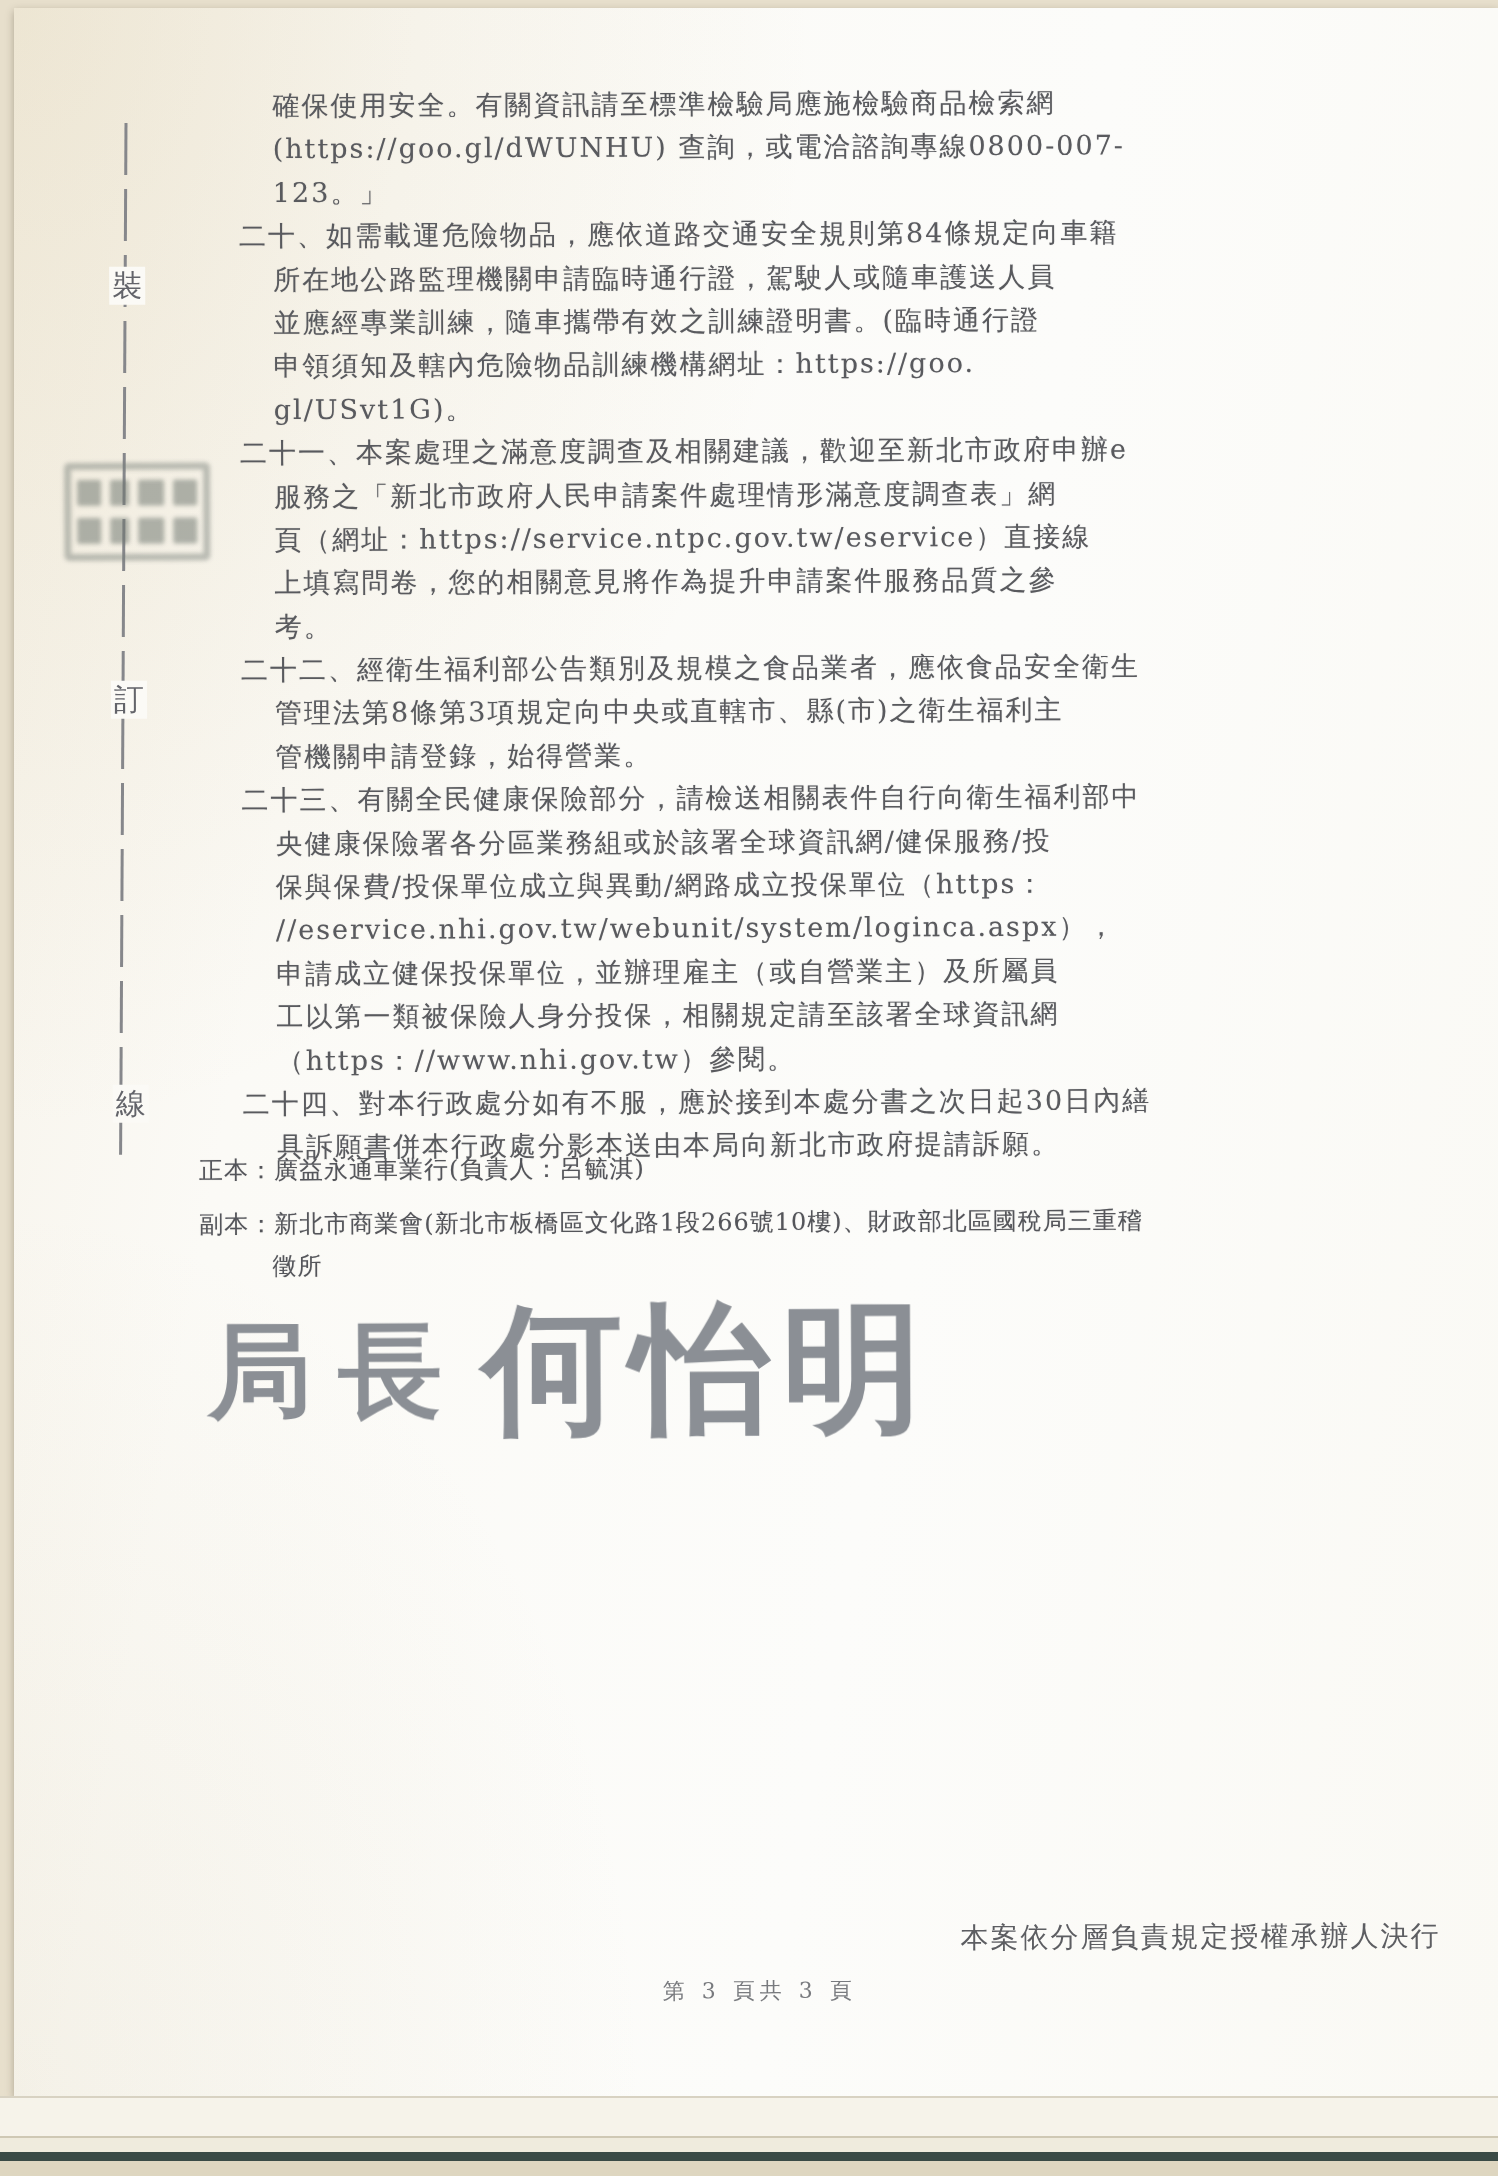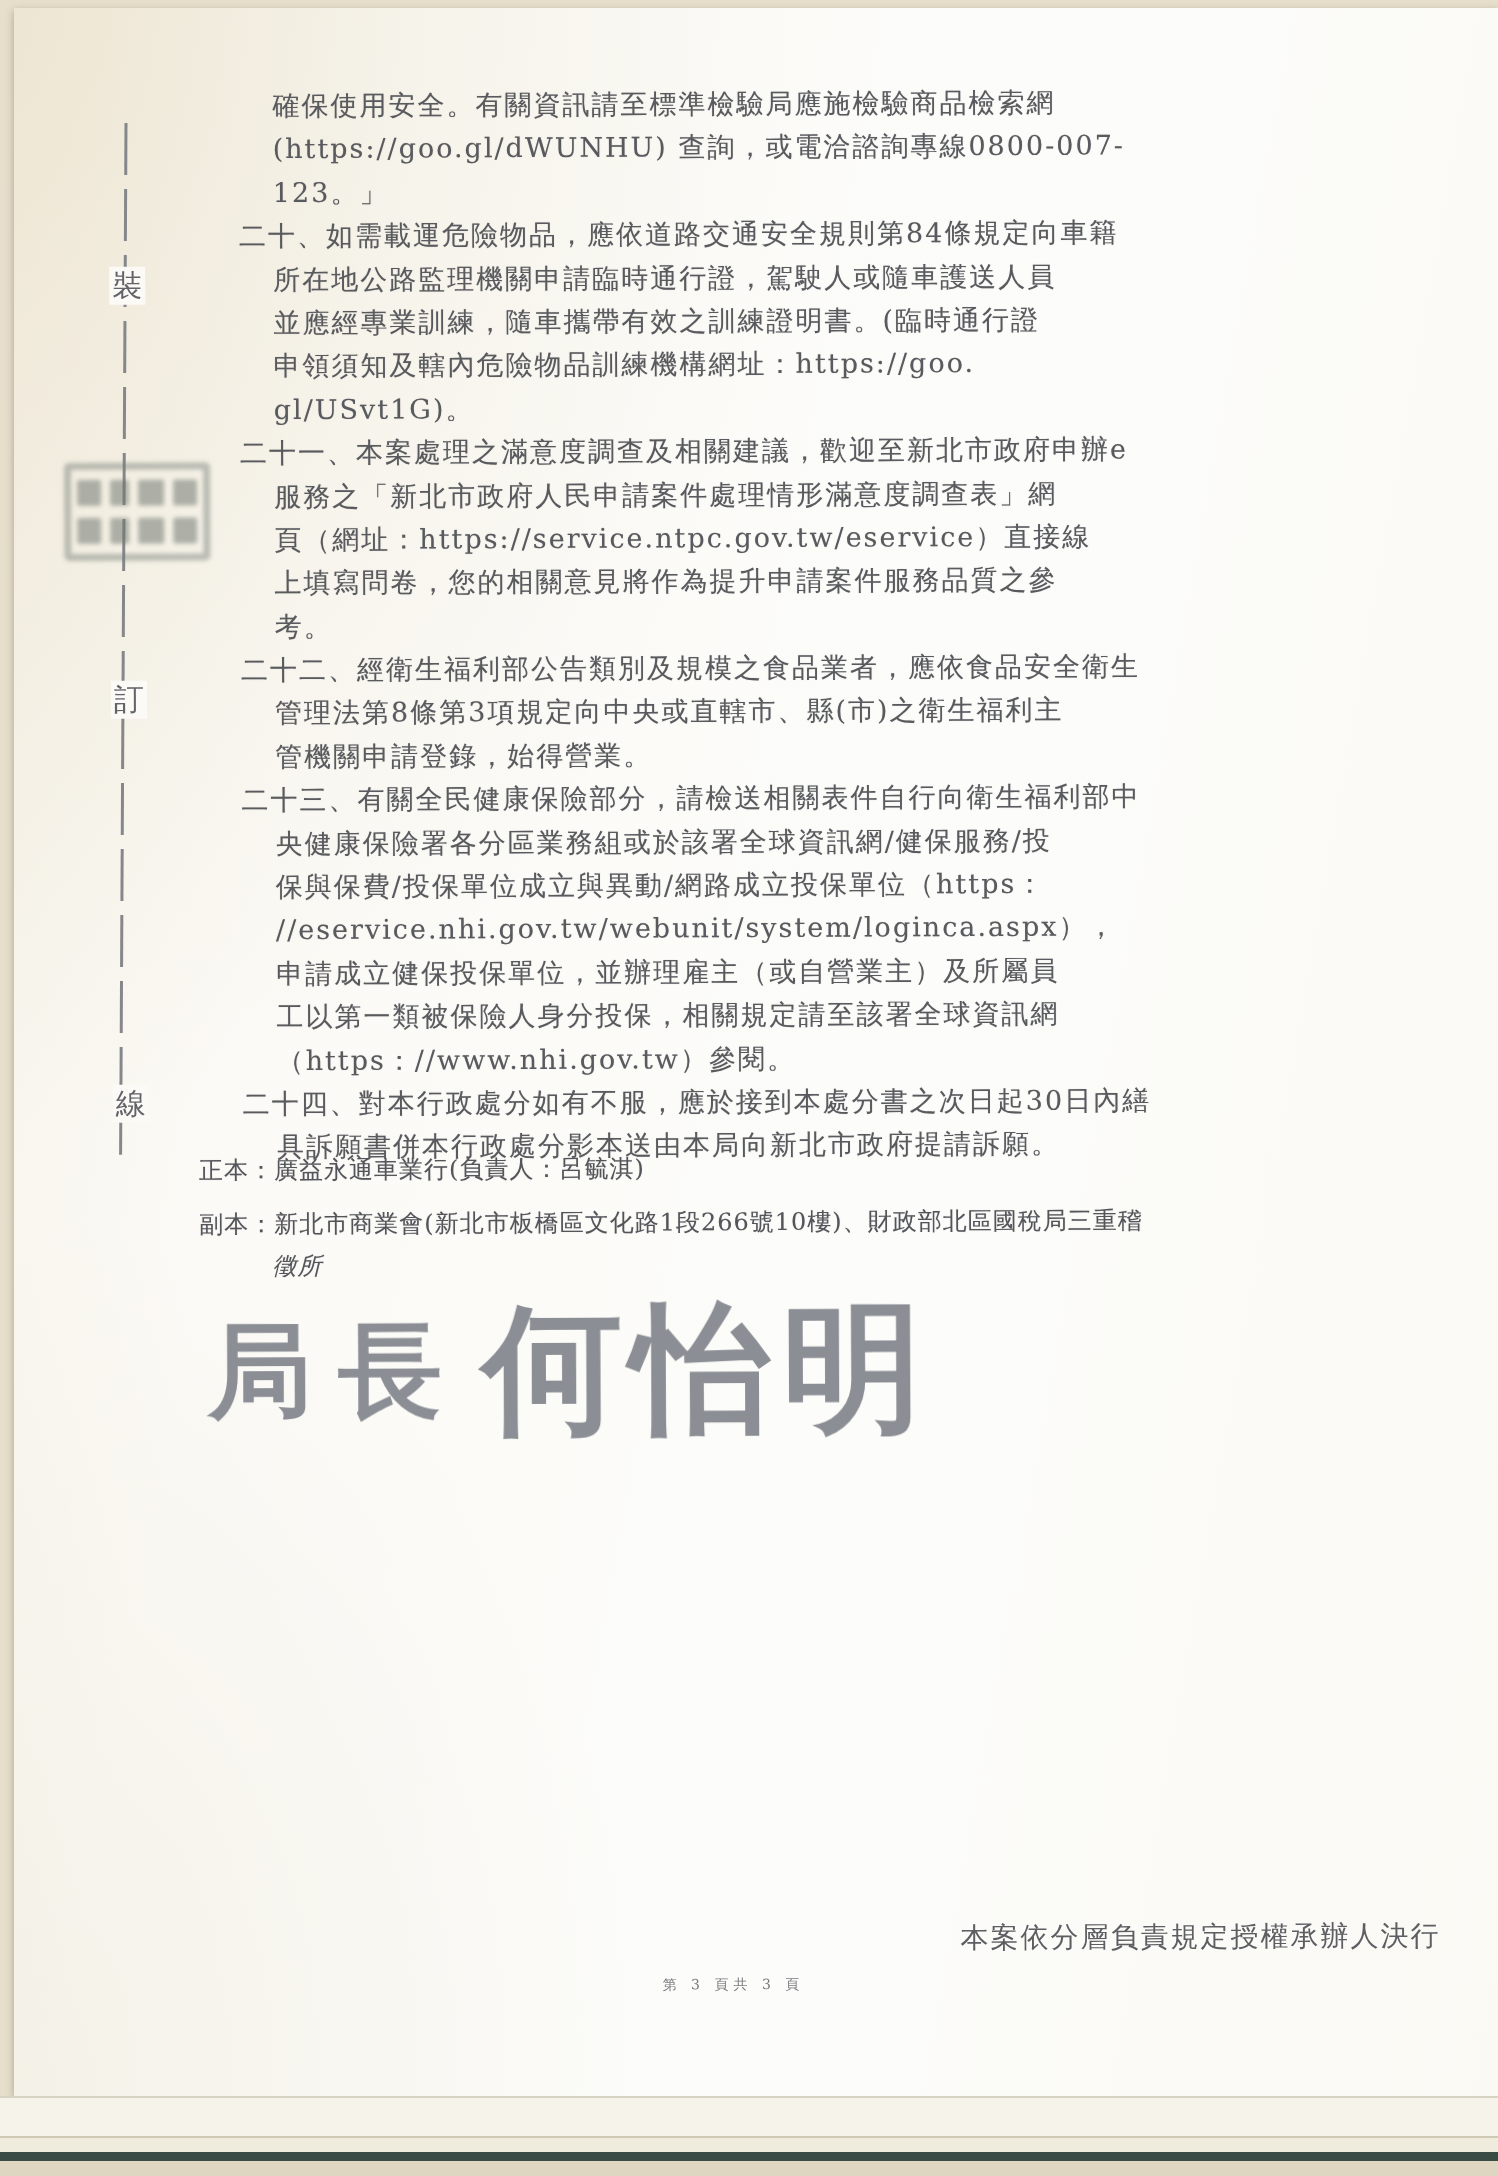--- a/index.html
+++ b/index.html
@@ -53,37 +53,37 @@
   .indent-0{margin-left:224px;}
   .indent-1{margin-left:258px;}
 
   
   .recipient-line{
     position:absolute;font-size:24px;color:#54555a;letter-spacing:1px;
     white-space:pre;text-shadow:0 0 1px rgba(90,90,95,0.3);
   }
   .r0{left:180px;top:1144px;}
   .r1{left:180px;top:1198px;}
-  .r2{left:253px;top:1240px;font-style:italic;}
+  .r2{left:253px;top:1240px;}
 
   
   .signature{
     position:absolute;left:188px;top:1268px;display:flex;align-items:center;
     color:#8b8f95;font-weight:bold;filter:blur(0.6px);
   }
   .sig-title{font-size:104px;letter-spacing:26px;}
   .sig-name{font-size:140px;letter-spacing:10px;margin-left:14px;}
 
   
   .delegation-note{
     position:absolute;left:938px;top:1912px;font-size:28px;color:#5d5e62;
     letter-spacing:2px;white-space:pre;
   }
   .page-number{
-    position:absolute;left:640px;top:1968px;font-size:14px;color:#787a7e;
+    position:absolute;left:640px;top:1968px;font-size:22px;color:#787a7e;
     letter-spacing:5px;white-space:pre;
   }
 
   
   .edge{position:absolute;left:0;width:1498px;}
   .e1{top:2096px;height:2px;background:#d8d2c2;}
   .e2{top:2098px;height:38px;background:#f6f3ea;}
   .e3{top:2136px;height:2px;background:#cfc8b4;}
   .e4{top:2138px;height:14px;background:#efebdd;}
   .e5{top:2152px;height:9px;background:#3a4a45;}

